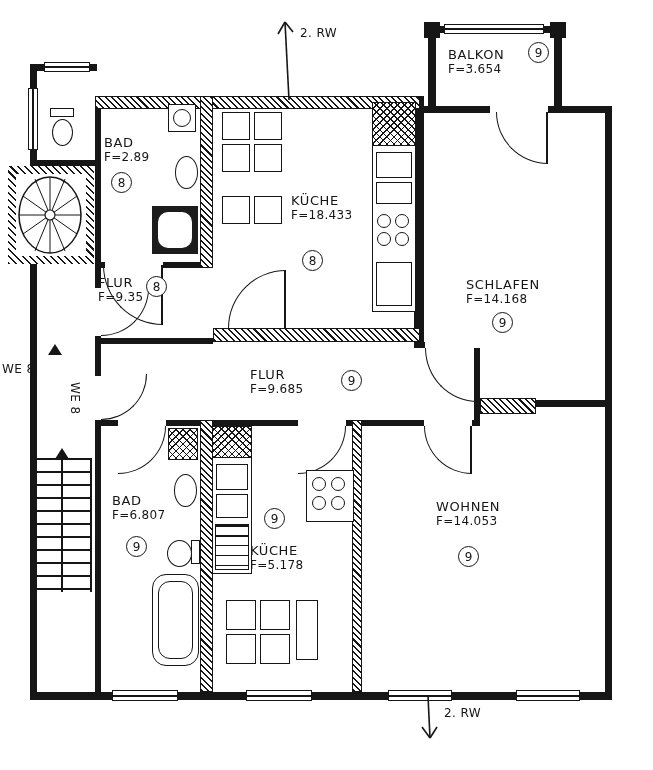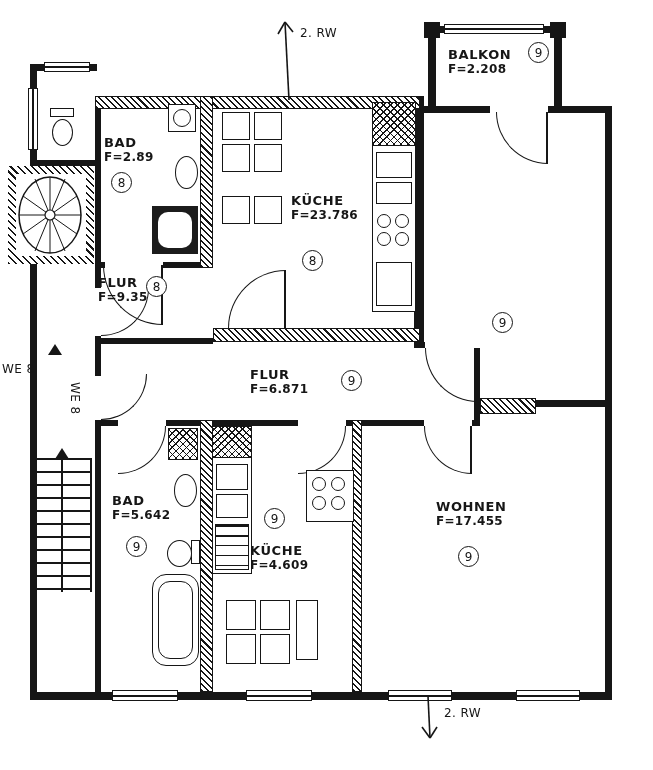--- a/index.html
+++ b/index.html
@@ -33,21 +33,21 @@
   .arc{background:transparent;}
   .arc-bl{border-left:1.5px solid #161616;border-bottom:1.5px solid #161616;border-bottom-left-radius:100% 100%;}
   .arc-br{border-right:1.5px solid #161616;border-bottom:1.5px solid #161616;border-bottom-right-radius:100% 100%;}
   .arc-tl{border-left:1.5px solid #161616;border-top:1.5px solid #161616;border-top-left-radius:100% 100%;}
   .leaf{background:#161616;}
   
   .stairs{background:repeating-linear-gradient(to bottom,#161616 0 1.8px,transparent 1.8px 13px);
           border-right:2px solid #161616;}
   .hatch{background:repeating-linear-gradient(45deg,#161616 0 1.5px,#fff 1.5px 5px);}
   
-  .roomlabel{white-space:nowrap;line-height:1.15;font-weight:bold;}
+  .roomlabel{white-space:nowrap;line-height:1.15;}
   .rname{font-size:13px;letter-spacing:.6px;}
   .rarea{font-size:12px;letter-spacing:.3px;}
   .circ{width:21px;height:21px;border:1.4px solid #161616;border-radius:50%;
         font-size:12px;line-height:20px;text-align:center;background:#fff;}
   .small{font-size:12px;letter-spacing:.4px;white-space:nowrap;}
   .vert{writing-mode:vertical-rl;text-orientation:mixed;}
   .tri{width:0;height:0;border-left:7px solid transparent;border-right:7px solid transparent;
        border-bottom:11px solid #161616;background:none;}
 </style>
 </head>
@@ -207,61 +207,65 @@
     </svg>
   </div>
   <div class="ab small" style="left:444px;top:706px">2. RW</div>
 
   <div class="ab tri" style="left:48px;top:344px"></div>
   <div class="ab small" style="left:2px;top:362px">WE 8</div>
   <div class="ab small vert" style="left:68px;top:382px;height:48px">WE 8</div>
 
   <div class="ab roomlabel" style="left:448px;top:48px">
     <div class="rname">BALKON</div>
-    <div class="rarea">F=2.208</div>
+    <div class="rarea">F=3.654</div>
   </div>
   <div class="ab circ" style="left:528px;top:42px">9</div>
 
   <div class="ab roomlabel" style="left:104px;top:136px">
     <div class="rname">BAD</div>
     <div class="rarea">F=2.89</div>
   </div>
   <div class="ab circ" style="left:111px;top:172px">8</div>
 
   <div class="ab roomlabel" style="left:291px;top:194px">
     <div class="rname">KÜCHE</div>
-    <div class="rarea">F=23.786</div>
+    <div class="rarea">F=18.433</div>
   </div>
   <div class="ab circ" style="left:302px;top:250px">8</div>
 
   <div class="ab roomlabel" style="left:98px;top:276px">
     <div class="rname">FLUR</div>
     <div class="rarea">F=9.35</div>
   </div>
   <div class="ab circ" style="left:146px;top:276px">8</div>
 
+  <div class="ab roomlabel" style="left:466px;top:278px">
+    <div class="rname">SCHLAFEN</div>
+    <div class="rarea">F=14.168</div>
+  </div>
   <div class="ab circ" style="left:492px;top:312px">9</div>
 
   <div class="ab roomlabel" style="left:250px;top:368px">
     <div class="rname">FLUR</div>
-    <div class="rarea">F=6.871</div>
+    <div class="rarea">F=9.685</div>
   </div>
   <div class="ab circ" style="left:341px;top:370px">9</div>
 
   <div class="ab roomlabel" style="left:112px;top:494px">
     <div class="rname">BAD</div>
-    <div class="rarea">F=5.642</div>
+    <div class="rarea">F=6.807</div>
   </div>
   <div class="ab circ" style="left:126px;top:536px">9</div>
 
   <div class="ab roomlabel" style="left:250px;top:544px">
     <div class="rname">KÜCHE</div>
-    <div class="rarea">F=4.609</div>
+    <div class="rarea">F=5.178</div>
   </div>
   <div class="ab circ" style="left:264px;top:508px">9</div>
 
   <div class="ab roomlabel" style="left:436px;top:500px">
     <div class="rname">WOHNEN</div>
-    <div class="rarea">F=17.455</div>
+    <div class="rarea">F=14.053</div>
   </div>
   <div class="ab circ" style="left:458px;top:546px">9</div>
 
 </div>
 
 </body></html>

